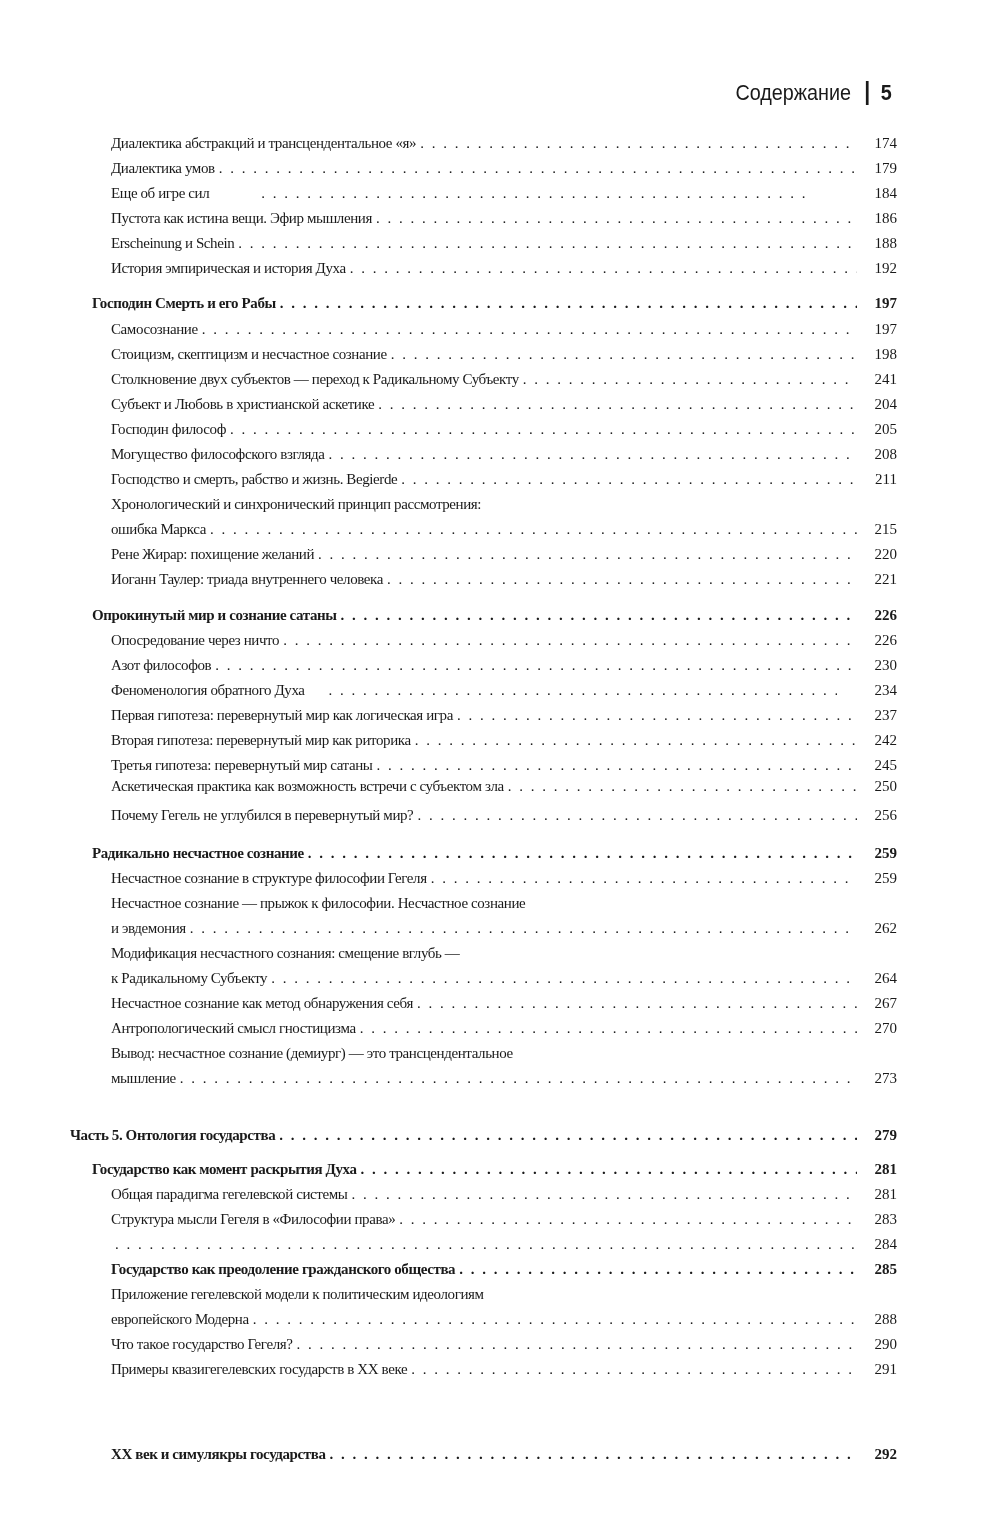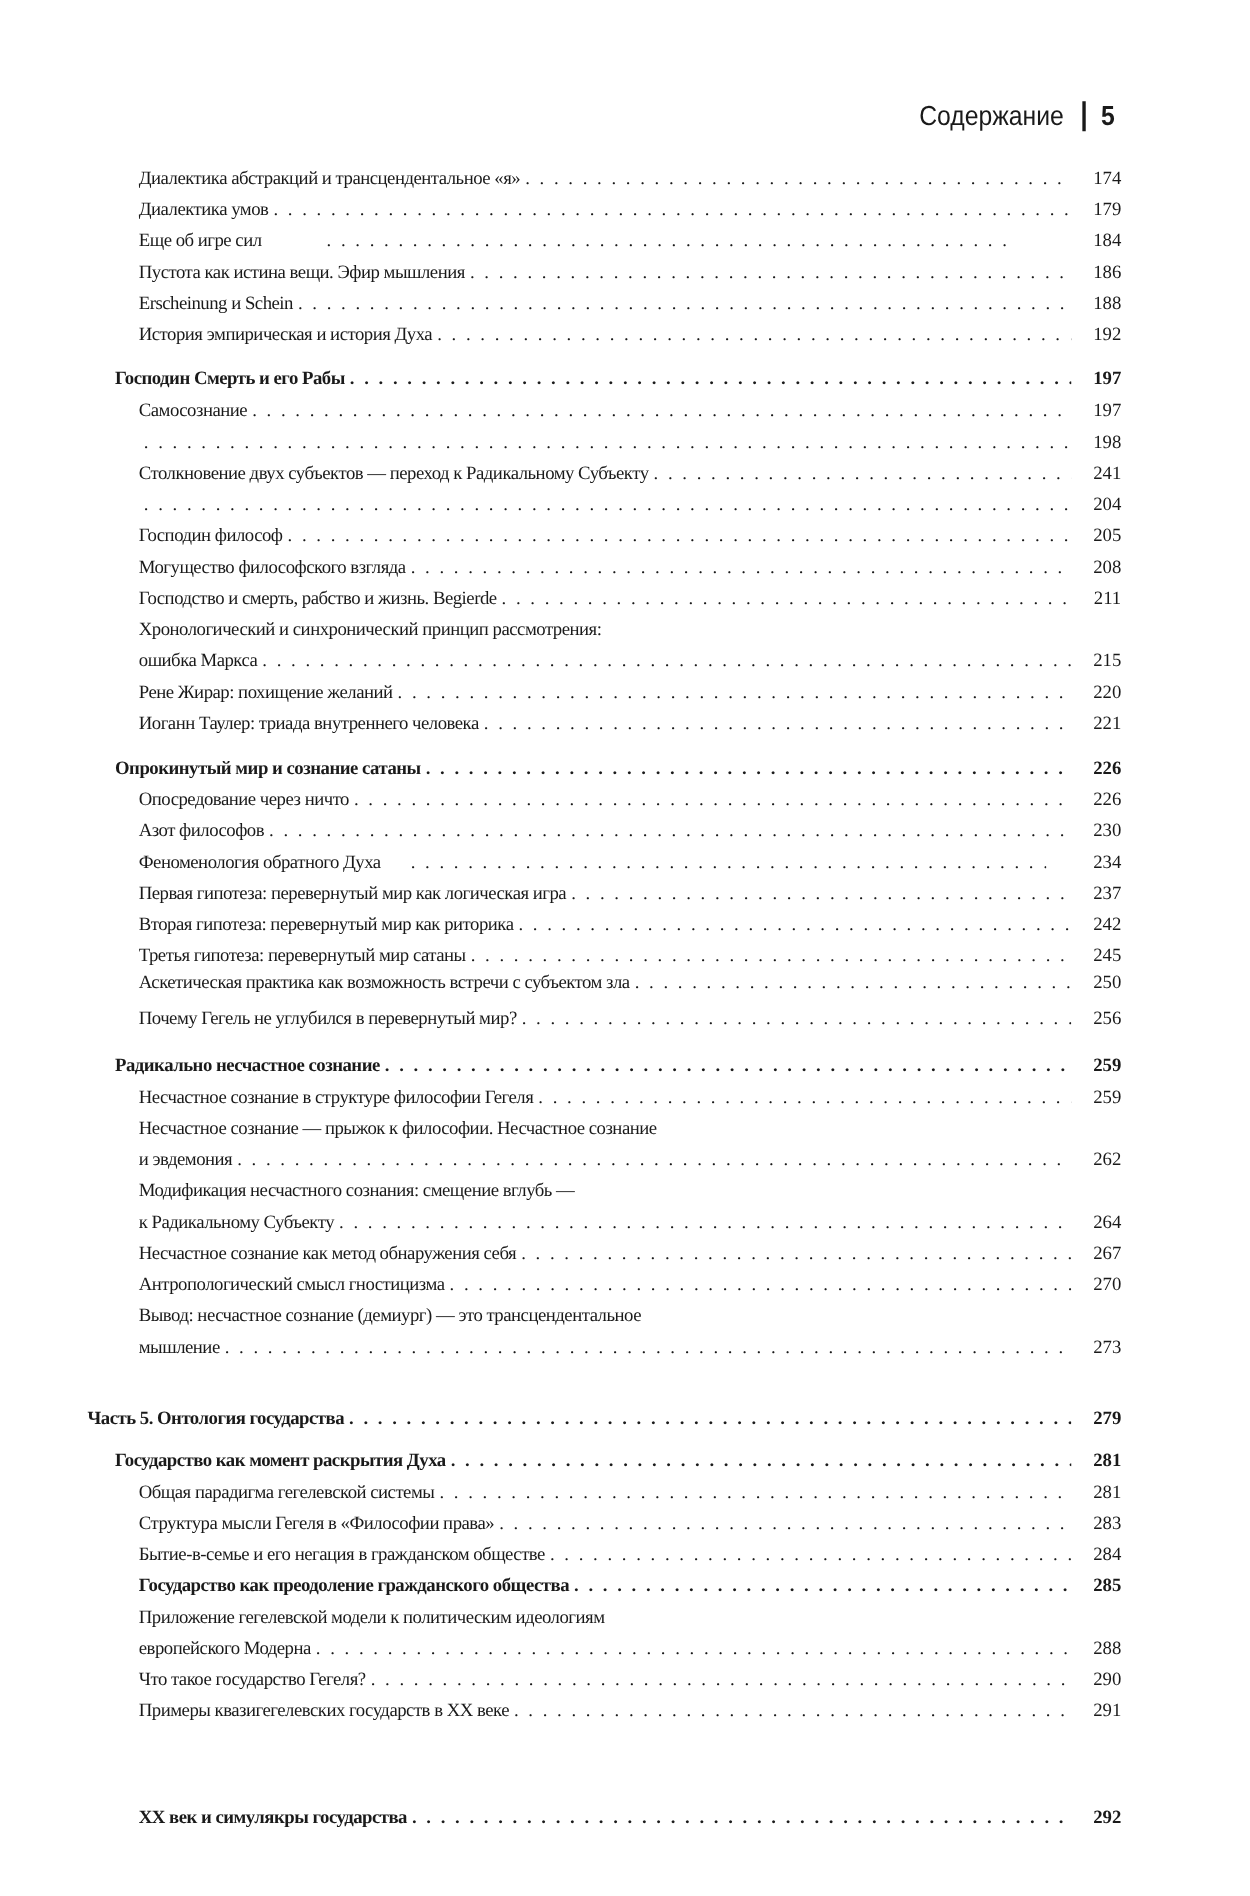--- a/index.html
+++ b/index.html
@@ -85,29 +85,31 @@
       <span class="t cond">Господин Смерть и его Рабы</span>
       <span class="dots"></span>
       <span class="pg">197</span>
     </div>
     <div class="row item" style="top: 186px;">
       <span class="t cond">Самосознание</span>
       <span class="dots"></span>
       <span class="pg">197</span>
     </div>
     <div class="row item" style="top: 211px;">
+      <span class="t cond">Стоицизм, скептицизм и несчастное сознание</span>
       <span class="dots"></span>
       <span class="pg">198</span>
     </div>
     <div class="row item" style="top: 236px;">
       <span class="t cond">Столкновение двух субъектов — переход к Радикальному Субъекту</span>
       <span class="dots"></span>
       <span class="pg">241</span>
     </div>
     <div class="row item" style="top: 261px;">
+      <span class="t cond">Субъект и Любовь в христианской аскетике</span>
       <span class="dots"></span>
       <span class="pg">204</span>
     </div>
     <div class="row item" style="top: 286px;">
       <span class="t cond">Господин философ</span>
       <span class="dots"></span>
       <span class="pg">205</span>
     </div>
     <div class="row item" style="top: 311px;">
       <span class="t cond">Могущество философского взгляда</span>
@@ -240,21 +242,20 @@
       <span class="t cond">Общая парадигма гегелевской системы</span>
       <span class="dots"></span>
       <span class="pg">281</span>
     </div>
     <div class="row item" style="top: 1076px;">
       <span class="t cond">Структура мысли Гегеля в «Философии права»</span>
       <span class="dots"></span>
       <span class="pg">283</span>
     </div>
     <div class="row item" style="top: 1101px;">
-      <span class="t cond">Бытие-в-семье и его негация в гражданском обществе</span>
       <span class="dots"></span>
       <span class="pg">284</span>
     </div>
     <div class="row item" style="top: 1126px; font-weight: bold;">
       <span class="t cond">Государство как преодоление гражданского общества</span>
       <span class="dots"></span>
       <span class="pg">285</span>
     </div>
     <div class="row wrap1" style="top: 1151px;">
       <span class="t cond">Приложение гегелевской модели к политическим идеологиям</span>

